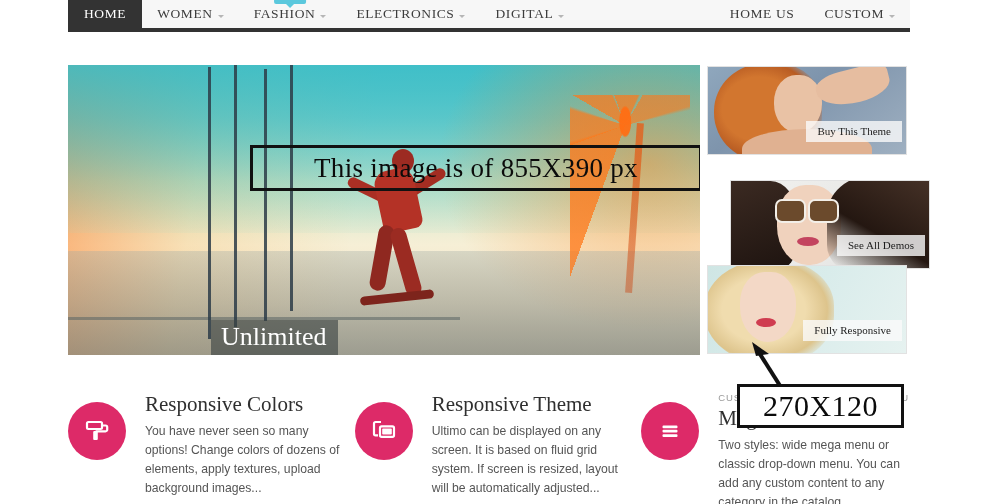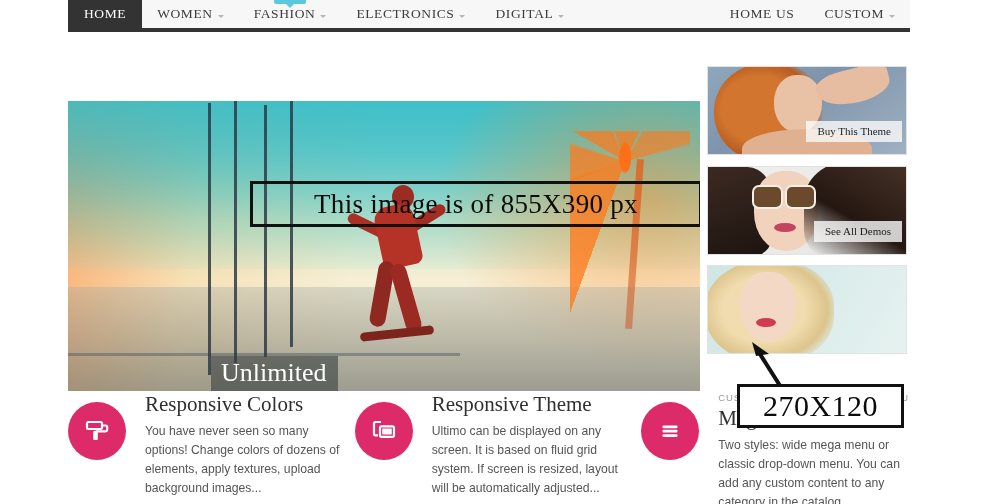--- a/index.html
+++ b/index.html
@@ -55,21 +55,20 @@
     width: 0; height: 0;
     border-left: 4px solid transparent;
     border-right: 4px solid transparent;
     border-top: 4px solid #5bc8dd;
   }
 
   
   .slider {
     position: absolute; left: 68px; top: 65px; width: 632px; height: 290px;
     overflow: hidden;
-    margin-top: 36px;
   }
   .slide-photo {
     position: absolute; inset: 0;
     background:
       linear-gradient(100deg, rgba(255,120,30,.55) 0%, rgba(255,160,40,.18) 22%, rgba(255,255,255,0) 46%),
       linear-gradient(to bottom, #58c6c9 0%, #7fd2cc 18%, #cfe6c9 40%, #f6efd6 62%, #f0e2c4 82%, #d8cbb0 100%);
   }
   .sky-haze {
     position:absolute; left:0; top:0; right:0; height:58%;
     background: linear-gradient(to bottom, rgba(60,190,200,.85), rgba(150,215,200,.1));
@@ -161,21 +160,21 @@
   }
 
   
   .banner {
     position: absolute; left: 707px; width: 200px; height: 89px;
     overflow: hidden;
     border: 1px solid #e2e2e2;
     cursor: pointer;
   }
   .banner.b1 { top: 66px; }
-  .banner.b2 { top: 166px; }
+  .banner.b2 { top: 180px; margin-left: 23px; }
   .banner.b3 { top: 265px; }
 
   .b1-bg {
     position:absolute; inset:0;
     background: linear-gradient(145deg,#8fa7bd 0%, #7e94ac 40%, #9fb0c1 100%);
   }
   .b1-hair {
     position:absolute; left:6px; top:-4px; width:108px; height:100px;
     background: radial-gradient(ellipse at 42% 46%, #d2762f 0 42%, #b85c23 62%, rgba(184,92,35,0) 74%);
     border-radius: 48% 42% 44% 50%;
@@ -374,20 +373,21 @@
     </div>
     <div class="banner-label">See All Demos</div>
   </div>
 
   <div class="banner b3">
     <div class="b3-bg">
       <div class="b3-hair"></div>
       <div class="b3-face"></div>
       <div class="b3-lips"></div>
     </div>
+    <div class="banner-label">Fully Responsive</div>
   </div>
 
   <div class="arrow-wrap">
     <svg width="90" height="52" viewBox="0 0 90 52">
       <line x1="42" y1="50" x2="16" y2="9" stroke="#111" stroke-width="4"></line>
       <polygon points="10,0 27,12 14,14" fill="#111"></polygon>
     </svg>
   </div>
 
   <div class="note-270">

